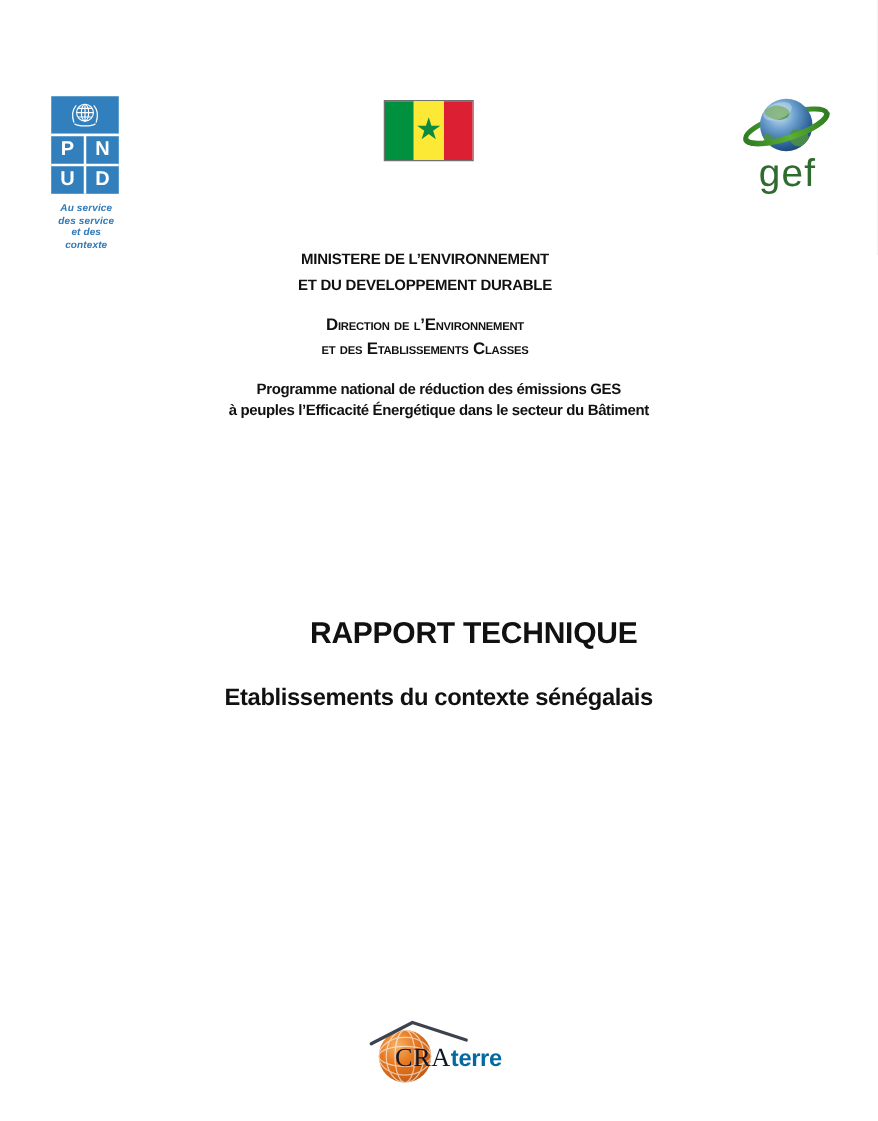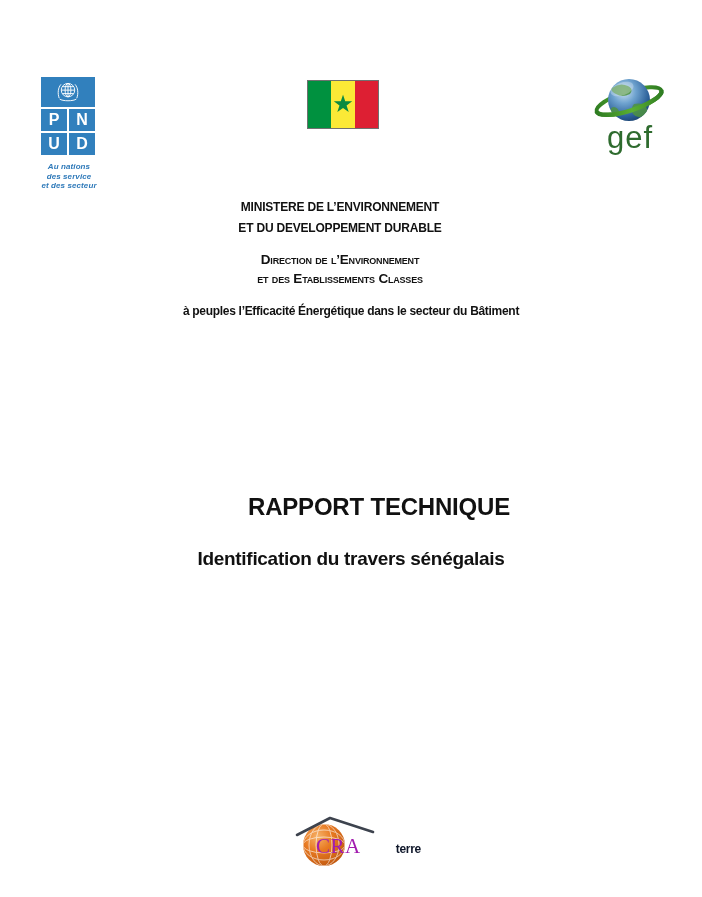--- a/index.html
+++ b/index.html
@@ -49,22 +49,22 @@
   .ministry { top:197px; font-weight:bold; font-size:12px; line-height:21px; letter-spacing:-0.2px; }
   .direction { top:250px; font-weight:bold; font-size:13.5px; line-height:19px; font-variant:small-caps; letter-spacing:-0.2px; }
   .programme { top:303px; font-weight:bold; font-size:12px; line-height:16.5px; letter-spacing:-0.3px; }
   .main-title { top:493px; font-weight:bold; font-size:24px; letter-spacing:-0.2px;padding-left:28px; }
   .subtitle { top:548px; font-weight:bold; font-size:19px; letter-spacing:-0.3px; }
 
   
   .craterre { position:absolute; left:293px; top:812px; width:118px; height:56px; }
   .craterre svg { position:absolute; left:0; top:0; }
   .craterre-text { position:absolute; left:23px; top:22px; display:flex; align-items:baseline; white-space:nowrap; }
-  .cra { font-family:"Liberation Serif", serif; font-size:21px; color:#a21caf; letter-spacing:0.5px; }
-  .terre { font-family:"Liberation Sans", sans-serif; font-size:12px; font-weight:bold; color:#0f172a; letter-spacing:-0.3px;margin-left:35px; }
+  .cra { font-family:"Liberation Serif", serif; font-size:21px; color:#0f172a; letter-spacing:0.5px; }
+  .terre { font-family:"Liberation Sans", sans-serif; font-size:19px; font-weight:bold; color:#0369a1; letter-spacing:-0.3px; }
 </style>
 </head>
 <body>
 
 <div class="page">
 
   <div class="pnud">
     <div class="pnud-box">
       <div class="pnud-emblem">
         <svg width="28" height="28" viewBox="0 0 30 30">
@@ -82,23 +82,23 @@
         </svg>
       </div>
       <div class="pnud-grid">
         <div class="pnud-cell">P</div>
         <div class="pnud-cell">N</div>
         <div class="pnud-cell">U</div>
         <div class="pnud-cell">D</div>
       </div>
     </div>
     <div class="pnud-tagline">
-      <div>Au nations</div>
+      <div>Au service</div>
       <div>des service</div>
-      <div>et des secteur</div>
+      <div>et des contexte</div>
     </div>
   </div>
 
   <div class="flag">
     <div class="flag-stripe stripe-green"></div>
     <div class="flag-stripe stripe-yellow">
       <span class="flag-star">★</span>
     </div>
     <div class="flag-stripe stripe-red"></div>
   </div>
@@ -144,25 +144,26 @@
     <div>MINISTERE DE L’ENVIRONNEMENT</div>
     <div>ET DU DEVELOPPEMENT DURABLE</div>
   </div>
 
   <div class="cblock direction shift-left">
     <div>Direction de l’Environnement</div>
     <div>et des Etablissements Classes</div>
   </div>
 
   <div class="cblock programme">
+    <div>Programme national de réduction des émissions GES</div>
     <div>à peuples l’Efficacité Énergétique dans le secteur du Bâtiment</div>
   </div>
 
   <div class="cblock main-title">RAPPORT TECHNIQUE</div>
-  <div class="cblock subtitle">Identification du travers sénégalais</div>
+  <div class="cblock subtitle">Etablissements du contexte sénégalais</div>
 
   <div class="craterre">
     <div>
       <svg width="118" height="56" viewBox="0 0 118 56">
         <defs>
           <radialGradient id="oG" cx="0.35" cy="0.3" r="0.85">
             <stop offset="0" stop-color="#f6b269"></stop>
             <stop offset="0.4" stop-color="#e87a22"></stop>
             <stop offset="1" stop-color="#b9520c"></stop>
           </radialGradient>

